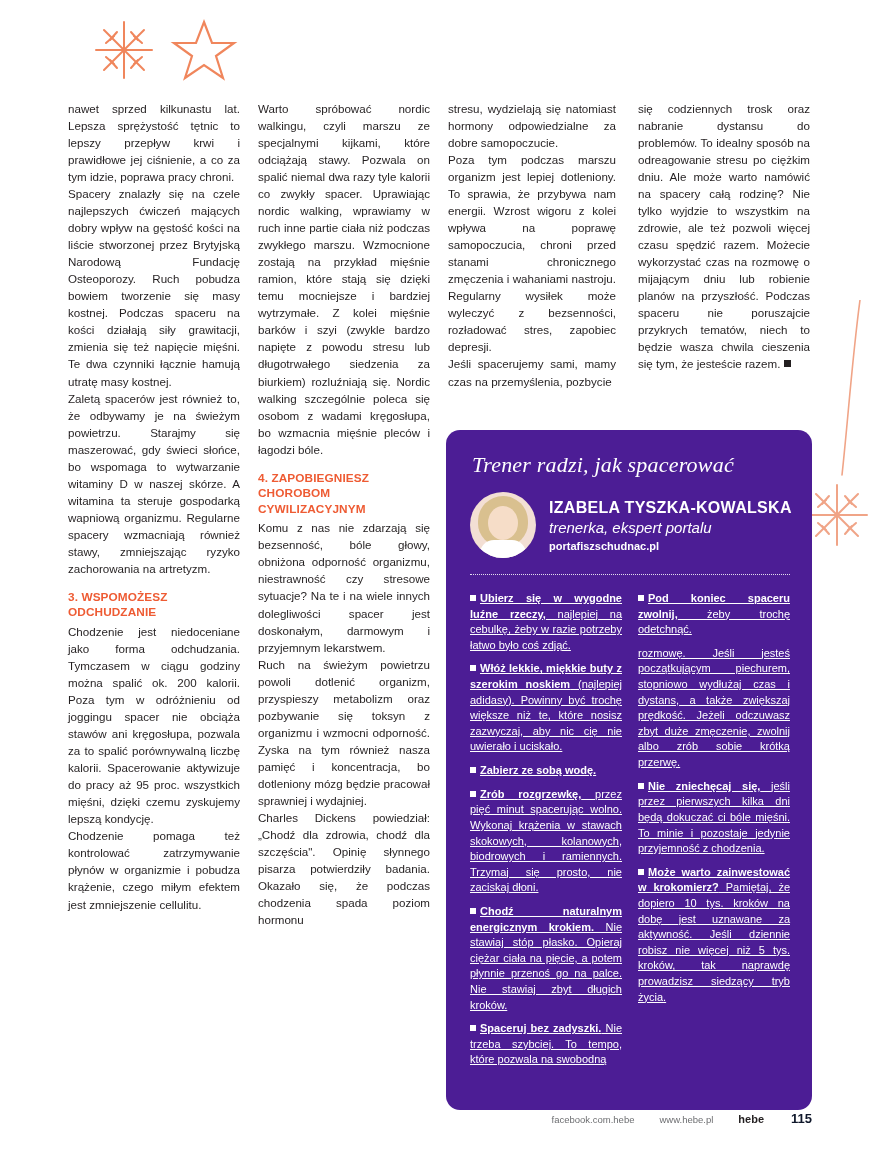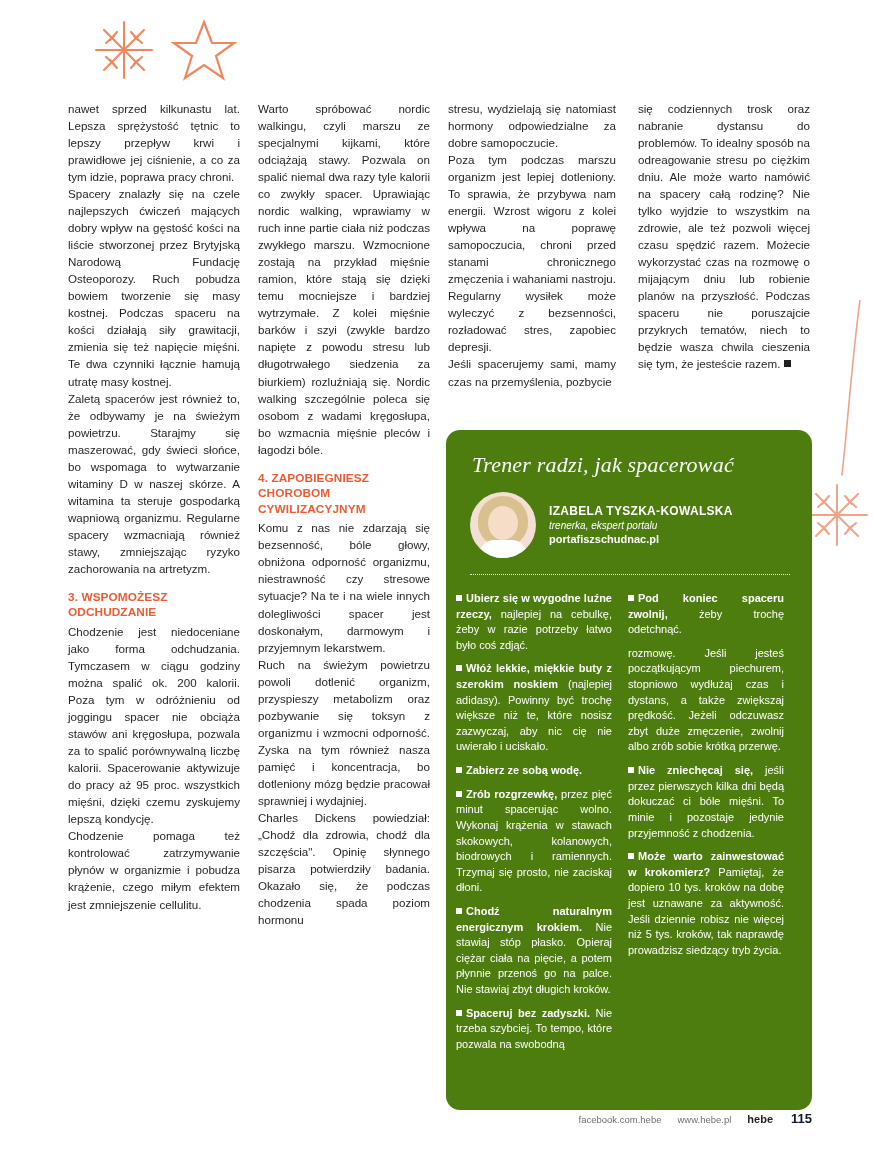--- a/index.html
+++ b/index.html
@@ -77,21 +77,21 @@
     vertical-align: 1px;
   }
 
   
   .trainer-box {
     position: absolute;
     left: 446px;
     top: 430px;
     width: 366px;
     height: 680px;
-    background: #4d7c0f;
+    background: #4c1d95;
     border-radius: 14px;
     color: #ffffff;
     overflow: hidden;
   }
   .trainer-title {
     font-family: "Liberation Serif", serif;
     font-style: italic;
     font-size: 22px;
     color: #ffffff;
     padding: 22px 0 0 26px;
@@ -130,41 +130,42 @@
     left: 10px; top: 48px;
     width: 46px; height: 24px;
     border-radius: 14px 14px 0 0;
     background: #ffffff;
   }
   .person-meta {
     margin-left: 13px;
     line-height: 1.35;
   }
   .person-name {
-    font-size: 12px;
+    font-size: 16px;
     font-weight: bold;
     letter-spacing: 0.3px;
   }
   .person-role {
-    font-size: 10px;
+    font-size: 15px;
     font-style: italic;
   }
   .person-site {
     font-size: 11px;
     font-weight: bold;
   }
   .divider {
     height: 0;
     border-top: 1px dotted rgba(255,255,255,.85);
     margin: 16px 22px 0 24px;
   }
   .tips {
     display: flex;
     gap: 16px;
-    padding: 16px 22px 0 10px;
+    padding: 16px 22px 0 24px;
+    text-decoration: underline;
   }
   .tips-col {
     width: 156px;
     font-size: 11px;
     line-height: 1.42;
     text-align: justify;
   }
   .tip { margin-bottom: 8px; }
   .tip .bullet {
     display: inline-block;
@@ -176,21 +177,21 @@
   }
   .tip b { font-weight: bold; }
 
   
   .footer {
     position: absolute;
     right: 62px;
     bottom: 26px;
     display: flex;
     align-items: baseline;
-    gap: 16px;
+    gap: 25px;
     font-size: 9.5px;
     color: #6d6e71;
     margin-left: 48px;
   }
   .footer .brand {
     font-size: 11px;
     color: #231f20;
     font-weight: bold;
   }
   .footer .pagenum {

